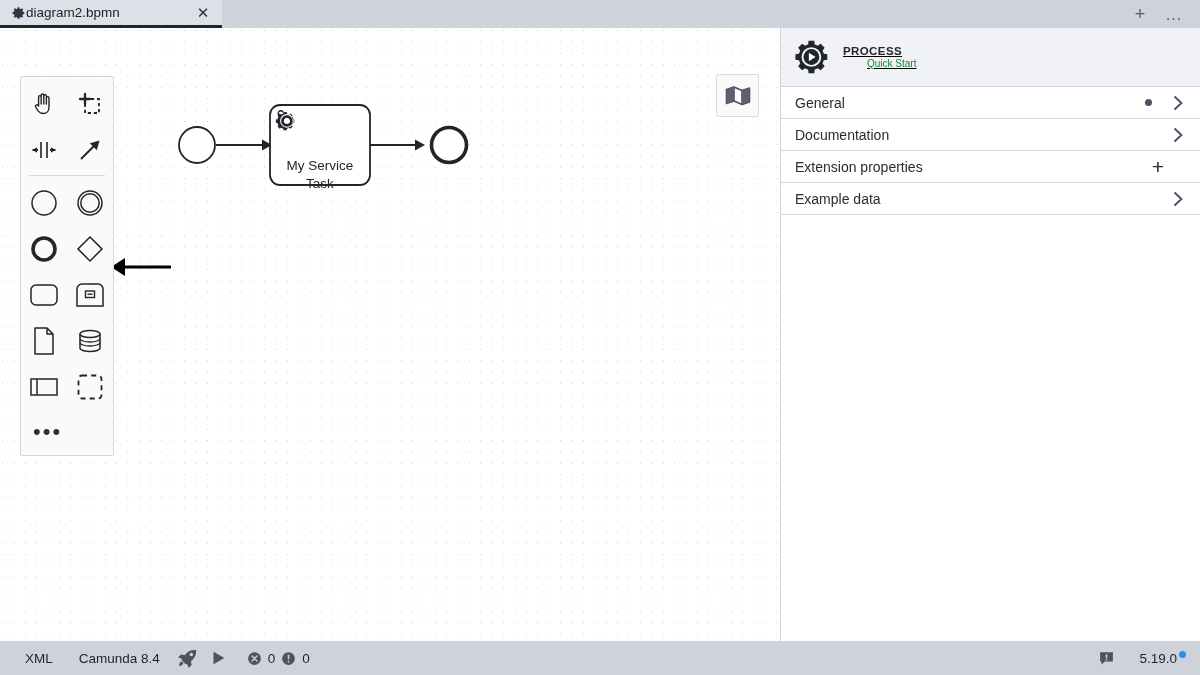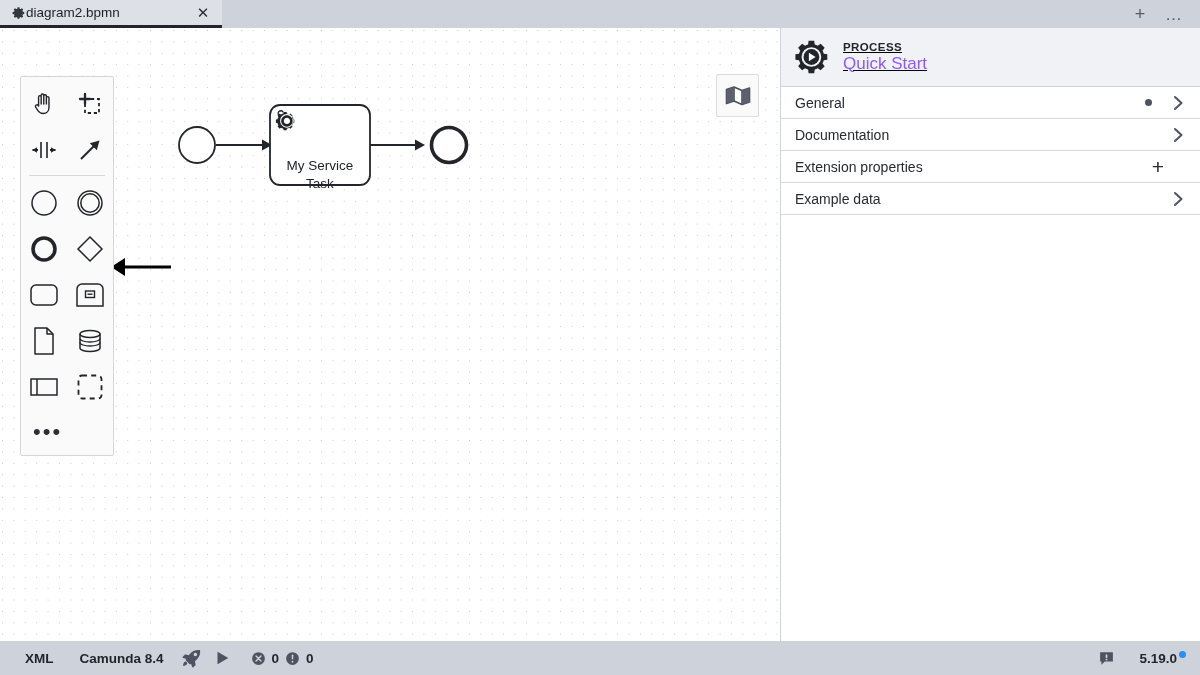--- a/index.html
+++ b/index.html
@@ -105,39 +105,39 @@
     background: #ffffff; border-left: 1px solid #cdd2db;
   }
   .props-header {
     height: 59px; background: #f0f2f5; border-bottom: 1px solid #cdd2db;
     display: flex; align-items: center; padding-left: 14px; gap: 14px; text-decoration: underline;
   }
   .props-header-text { display: flex; flex-direction: column; gap: 1px; }
   .props-kind {
     font-size: 11.5px; font-weight: bold; letter-spacing: 0.4px; color: #22262c;
   }
-  .props-name { font-size: 17px; color: #8b5cf6; }
+  .props-name { font-size: 10px; color: #15803d; margin-left: 24px; }
   .prop-row {
     height: 32px; border-bottom: 1px solid #d4d8e0;
     display: flex; align-items: center; padding: 0 16px 0 14px;
     cursor: pointer; background: #ffffff;
   }
   .prop-row-label { font-size: 14px; color: #272b32; flex: 1 1 auto; }
   .prop-dot {
     width: 7px; height: 7px; border-radius: 50%; background: #4d5363;
     margin-right: 21px;
   }
   .prop-chevron { color: #4d5363; display: flex; align-items: center; }
   .prop-plus { color: #272b32; font-size: 21px; line-height: 1; margin-right: 20px; }
 
   
   .statusbar {
     position: absolute; left: 0; top: 641px; width: 1200px; height: 34px;
     background: #cdd2db;
-    display: flex; align-items: center; padding: 0 14px 0 12px; font-weight: bold;
+    display: flex; align-items: center; padding: 0 14px 0 12px;
   }
   .sb-left { display: flex; align-items: center; gap: 0; }
   .sb-item {
     font-size: 13.5px; color: #1f232a; padding: 0 13px; cursor: pointer;
     display: flex; align-items: center; height: 26px;
   }
   .sb-icobtn {
     display: flex; align-items: center; justify-content: center;
     width: 30px; height: 26px; cursor: pointer;
   }

